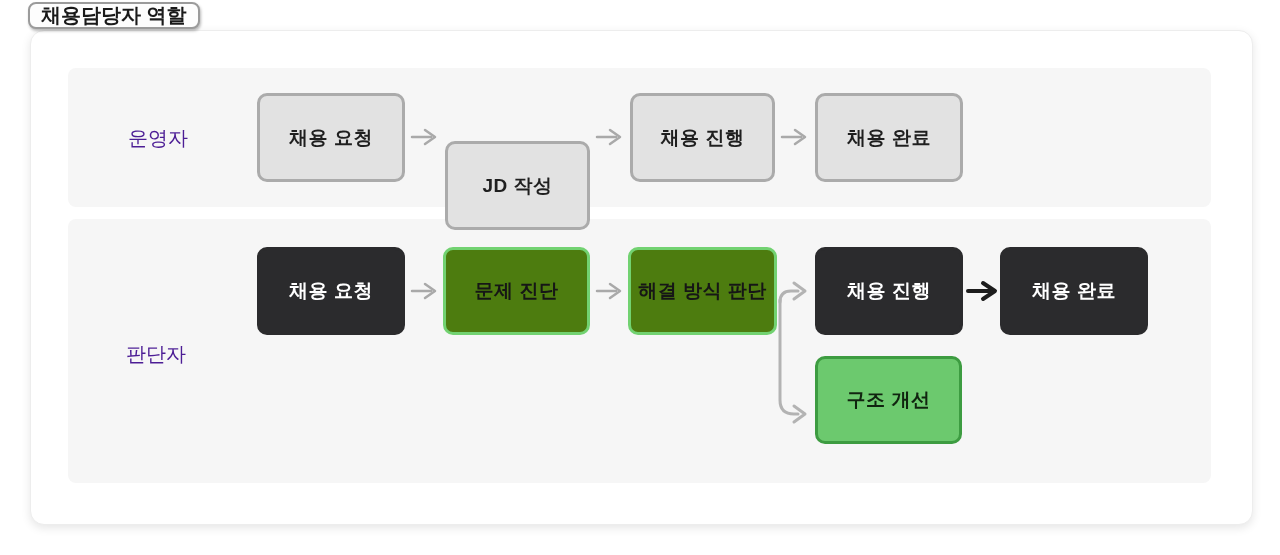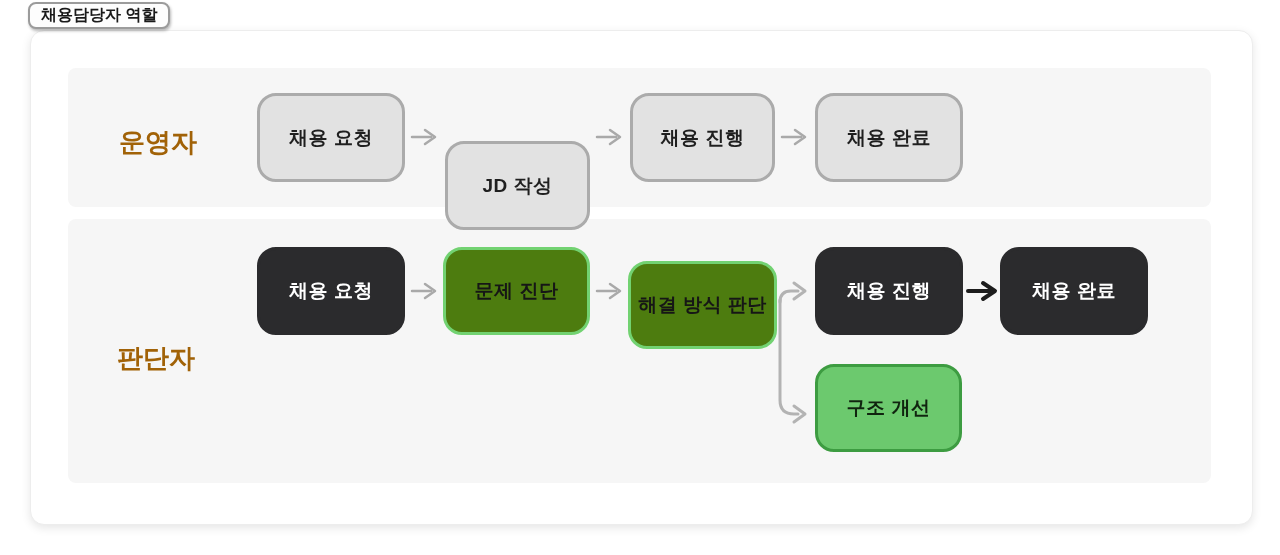--- a/index.html
+++ b/index.html
@@ -9,38 +9,38 @@
   }
   .card{
     position:absolute;left:30px;top:30px;width:1221px;height:493px;
     background:#ffffff;border:1px solid #ededed;border-radius:14px;
     box-shadow:0 3px 10px rgba(0,0,0,0.10);
   }
   .badge{
     position:absolute;left:28px;top:2px;height:27px;z-index:5;
     display:flex;align-items:center;padding:0 11px;
     background:#fdfdfd;border:2px solid #9b9b9b;border-radius:8px;
-    font-size:16px;font-weight:bold;color:#1a1a1a;
+    font-size:20px;font-weight:bold;color:#1a1a1a;
     box-shadow:1px 2px 3px rgba(0,0,0,0.28);box-sizing:border-box;
     white-space:nowrap;
     text-align:center;
   }
   .panel{
     position:absolute;left:68px;width:1143px;background:#f6f6f6;border-radius:8px;z-index:1;
   }
   .panel.lane1{top:68px;height:139px;}
   .panel.lane2{top:219px;height:264px;}
   .role{
     position:absolute;z-index:2;width:100px;text-align:center;
-    font-size:26px;font-weight:bold;color:#a16207;
+    font-size:20px;font-weight:normal;color:#4c1d95;
   }
   .role.r1{left:108px;top:125px;}
   .role.r2{left:106px;top:341px;text-align:center;}
   .node{
-    position:absolute;z-index:2;box-sizing:border-box;border-radius:19px;
+    position:absolute;z-index:2;box-sizing:border-box;border-radius:10px;
     display:flex;align-items:center;justify-content:center;
     font-size:19px;font-weight:bold;letter-spacing:0.5px;white-space:nowrap;
   }
   .node.gray{background:#e2e2e2;border:3px solid #ababab;color:#1f1f1f;}
   .node.dark{background:#2b2b2d;border:3px solid #2b2b2d;color:#ffffff;}
   .node.green-light{background:#4d7c0f;border:3px solid #72d271;color:#161616;}
   .node.green-solid{background:#6cc96e;border:3px solid #3d9c41;color:#10240f;}
   .row1{top:93px;height:89px;}
   .row2{top:247px;height:88px;}
   .arrows{position:absolute;left:0;top:0;z-index:3;pointer-events:none;}
@@ -60,24 +60,24 @@
   <div class="role r1">운영자</div>
   <div class="role r2">판단자</div>
 
   <div class="node gray row1" style="left:257px;width:148px;">채용 요청</div>
   <div class="node gray row1" style="left:445px;width:145px;margin-top:48px;">JD 작성</div>
   <div class="node gray row1" style="left:630px;width:145px;">채용 진행</div>
   <div class="node gray row1" style="left:815px;width:148px;">채용 완료</div>
 
   <div class="node dark row2" style="left:257px;width:148px;">채용 요청</div>
   <div class="node green-light row2" style="left:443px;width:147px;">문제 진단</div>
-  <div class="node green-light row2" style="left:628px;width:149px;margin-top:14px;">해결 방식 판단</div>
+  <div class="node green-light row2" style="left:628px;width:149px;">해결 방식 판단</div>
   <div class="node dark row2" style="left:815px;width:148px;">채용 진행</div>
   <div class="node dark row2" style="left:1000px;width:148px;">채용 완료</div>
-  <div class="node green-solid" style="left:815px;top:364px;width:147px;height:88px;">구조 개선</div>
+  <div class="node green-solid" style="left:815px;top:356px;width:147px;height:88px;">구조 개선</div>
 
   <svg class="arrows" width="1280" height="555" viewBox="0 0 1280 555">
 
     <g stroke="#a9a9a9" stroke-width="2.5" fill="none" stroke-linecap="round" stroke-linejoin="round">
       <g>
         <path d="M412 137 H431"></path>
           <path d="M425 130 L435 137 L425 144"></path>
       </g>
       <g>
         <path d="M597 137 H616"></path>

